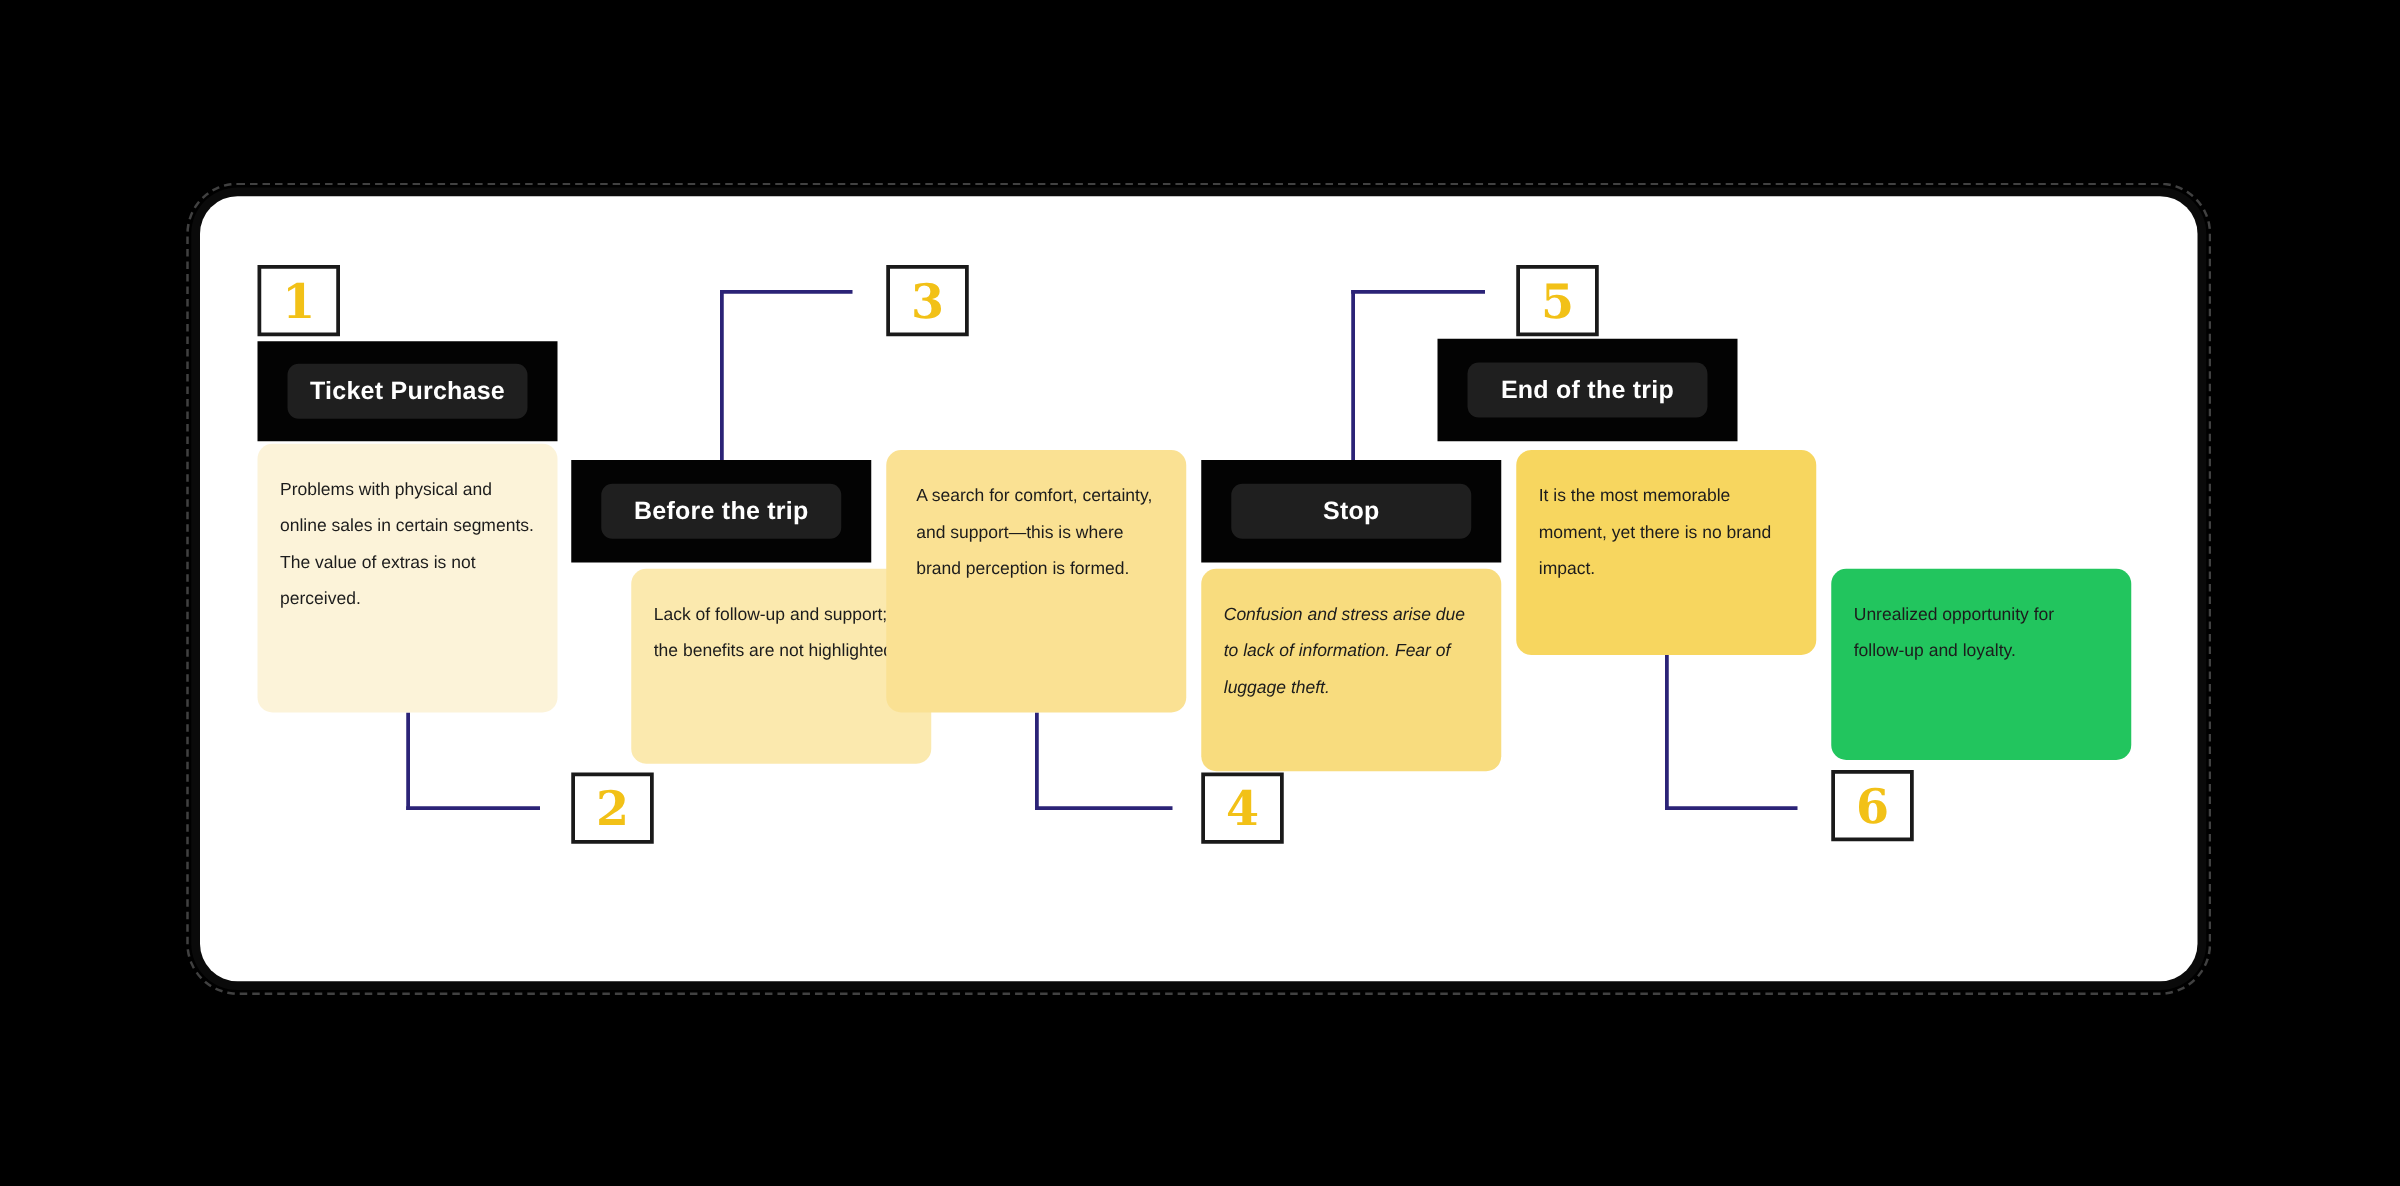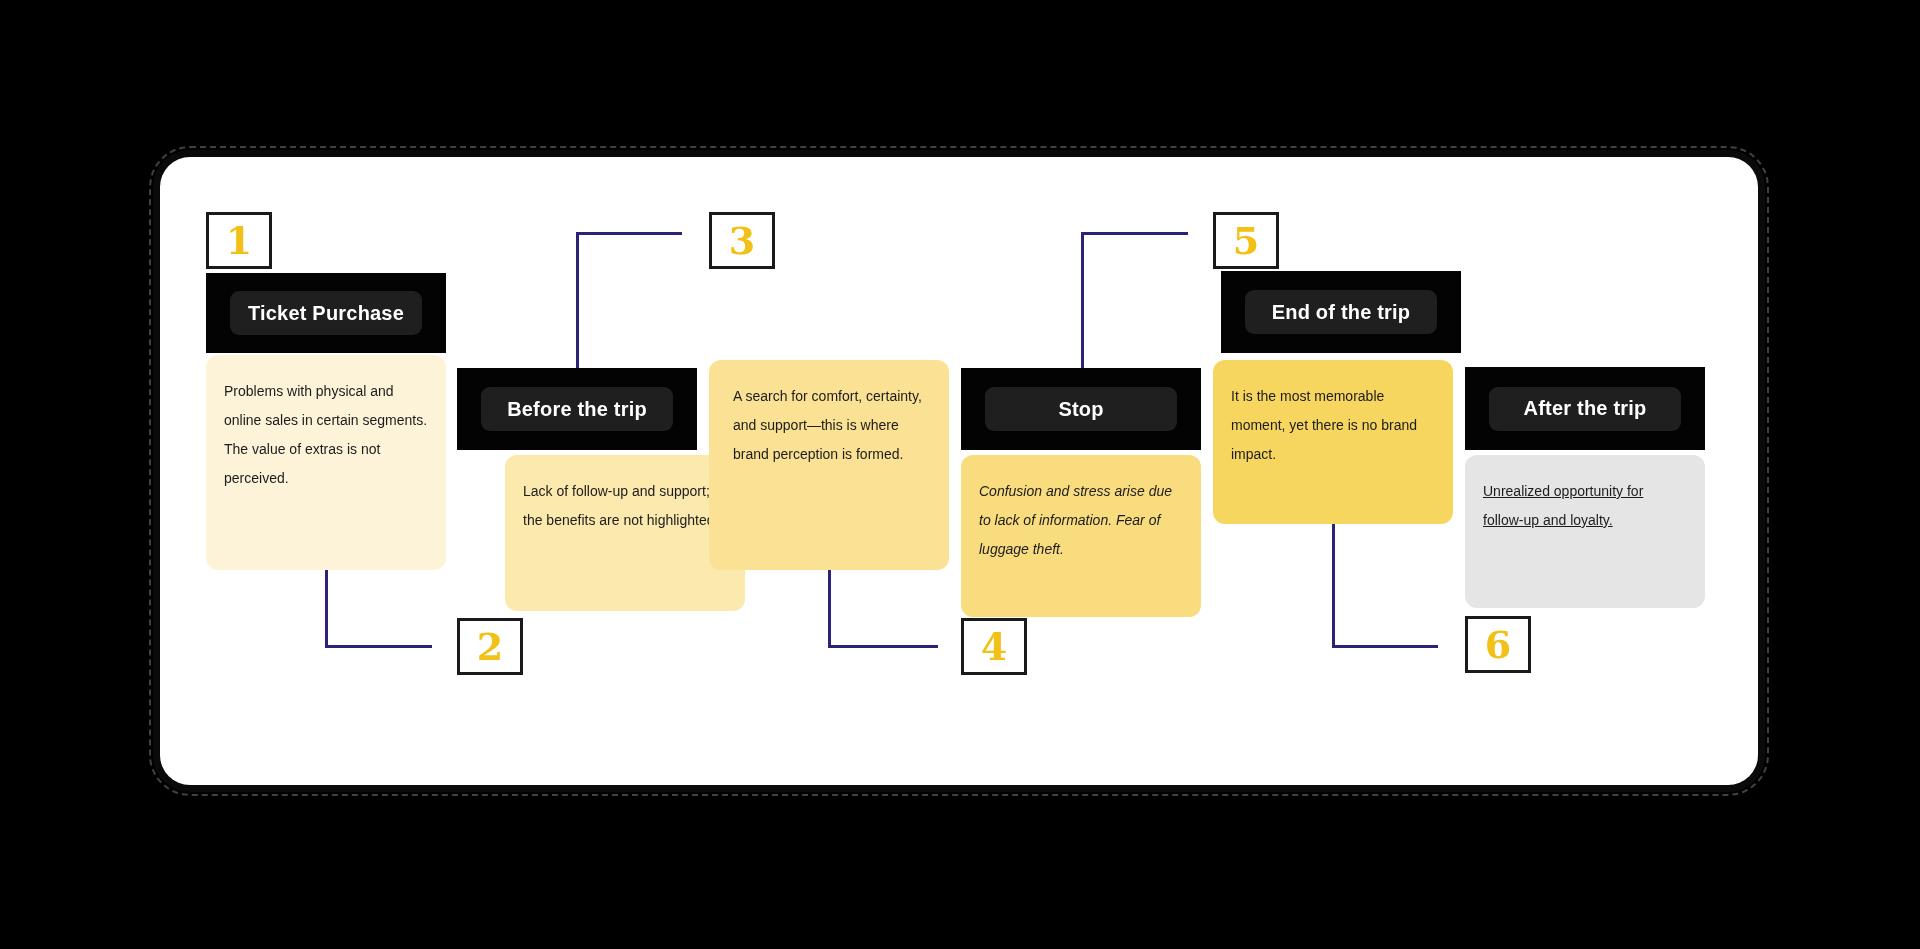--- a/index.html
+++ b/index.html
@@ -64,21 +64,21 @@
     color: #FFFFFF;
     font-weight: 700;
     font-size: 20px;
     display: flex; align-items: center; justify-content: center;
     letter-spacing: 0.2px;
   }
   .h1 { left: 46px;   top: 116px; height: 80px; }
   .h2 { left: 297px;  top: 211px; }
   .h3 { left: 549px;  top: 116px; }
   .h4 { left: 801px;  top: 211px; }
-  .h5 { left: 1061px; top: 114px; }
+  .h5 { left: 990px; top: 114px; }
   .h6 { left: 1305px; top: 210px; height: 83px; }
   
   .desc {
     position: absolute;
     width: 240px;
     border-radius: 12px;
     padding: 22px 18px;
     font-size: 14px;
     line-height: 29px;
     color: #1C1C1C;
@@ -131,21 +131,18 @@
   </div>
 
   <div class="badge b5">
     <span>5</span>
   </div>
   <div class="header h5">
     <div class="header-inner">End of the trip</div>
   </div>
   <div class="desc d5" style="background: rgb(247, 214, 95);">It is the most memorable moment, yet there is no brand impact.</div>
 
-  <div class="header h6">
-    <div class="header-inner">After the trip</div>
-  </div>
-  <div class="desc d6" style="background: #e5e5e5; text-decoration: underline;">Unrealized opportunity for follow-up and loyalty.</div>
+  <div class="desc d6" style="background: #22c55e;">Unrealized opportunity for follow-up and loyalty.</div>
   <div class="badge b6">
     <span>6</span>
   </div>
 
 </div>
 
 </body></html>

